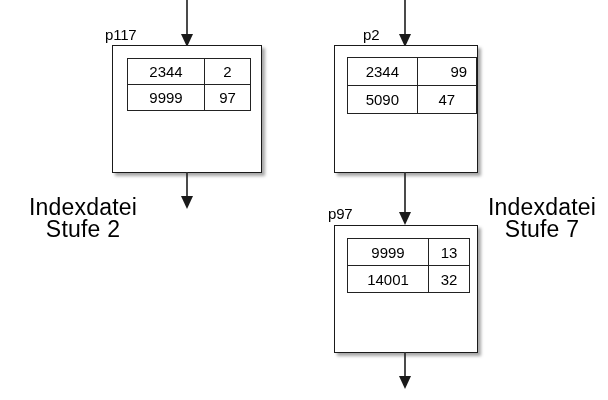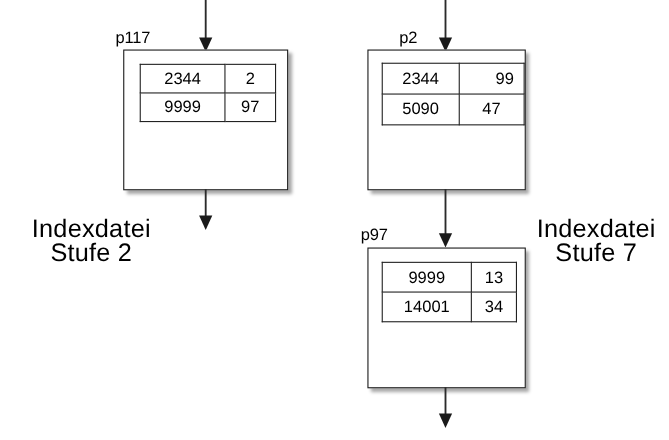--- a/index.html
+++ b/index.html
@@ -155,21 +155,21 @@
 
   <div class="block" style="left:334px; top:225px; width:144px; height:128px;">
     <table class="rec-table" style="left:12px; top:12px;">
       <tbody>
         <tr>
           <td class="col-key2" style="height:26px;">9999</td>
           <td class="col-ptr2" style="height:26px;">13</td>
         </tr>
         <tr>
           <td class="col-key2" style="height:26px;">14001</td>
-          <td class="col-ptr2" style="height:26px;">34</td>
+          <td class="col-ptr2" style="height:26px;">32</td>
         </tr>
       </tbody>
     </table>
   </div>
 
   <svg class="arrow" style="left:396px; top:352px;" width="20" height="40">
     <line x1="9" y1="0" x2="9" y2="26"></line>
     <polygon points="3,24 15,24 9,37"></polygon>
   </svg>
 

